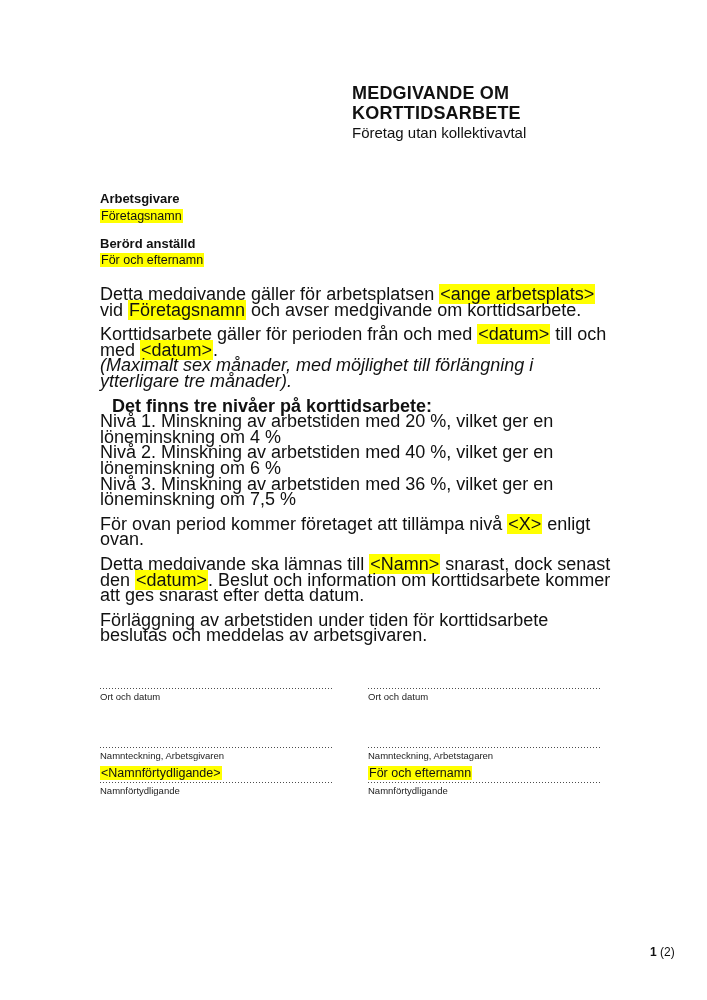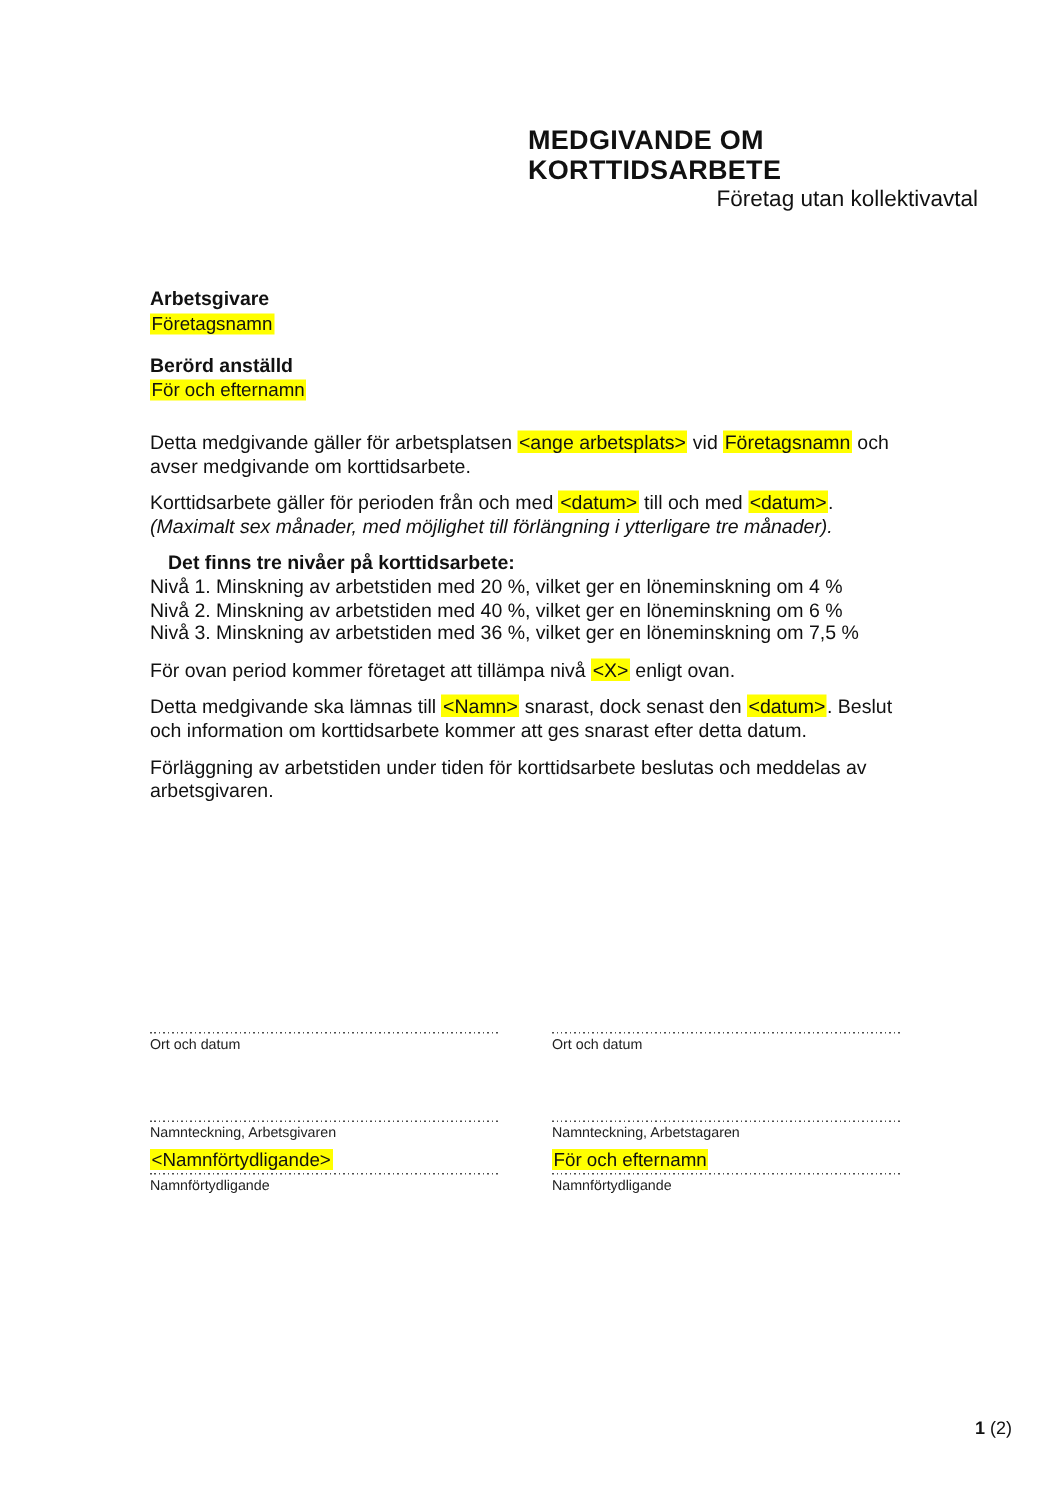--- a/index.html
+++ b/index.html
@@ -7,33 +7,33 @@
     width: 707px; height: 1000px;
     background: #ffffff;
     font-family: "Liberation Sans", "DejaVu Sans", sans-serif;
     color: #111111;
   }
   .page { position: relative; width: 707px; height: 1000px; overflow: hidden; background: #ffffff; }
 
   
   .title-block { position: absolute; left: 352px; top: 84px; width: 300px; }
   .doc-title  { font-size: 18px; font-weight: bold; line-height: 19.5px; letter-spacing: 0.2px; }
-  .doc-subtitle { font-size: 15px; font-weight: normal; line-height: 19.5px; text-align: right; }
+  .doc-subtitle { font-size: 15px; font-weight: normal; line-height: 19.5px; }
 
   
   .parties { position: absolute; left: 100px; top: 190px; width: 514px; }
   .party { margin-bottom: 10px; }
   .party-label { font-size: 13px; font-weight: bold; line-height: 17.5px; }
   .party-value { font-size: 12.5px; line-height: 17px; }
 
   
   .hl { background: var(--hl, #ffff00); color: #111; padding: 0 1px; }
 
   
-  .body-text { position: absolute; left: 100px; top: 287px; width: 514px; font-size: 13px; line-height: 15.6px; }
+  .body-text { position: absolute; left: 100px; top: 287px; width: 514px; font-size: 18px; line-height: 15.6px; }
   .para { margin: 0 0 9px 0; }
   .it { font-style: italic; }
   .b  { font-weight: bold; padding-left: 12px; }
 
   
   .signatures { position: absolute; left: 100px; top: 680px; width: 511px; display: flex; gap: 35px; }
   .sig-col { width: 233px; }
   .sig-line {
     height: 2px; width: 100%;
     background-image: repeating-linear-gradient(to right, #4d4d4d 0 1px, transparent 1px 3px);

